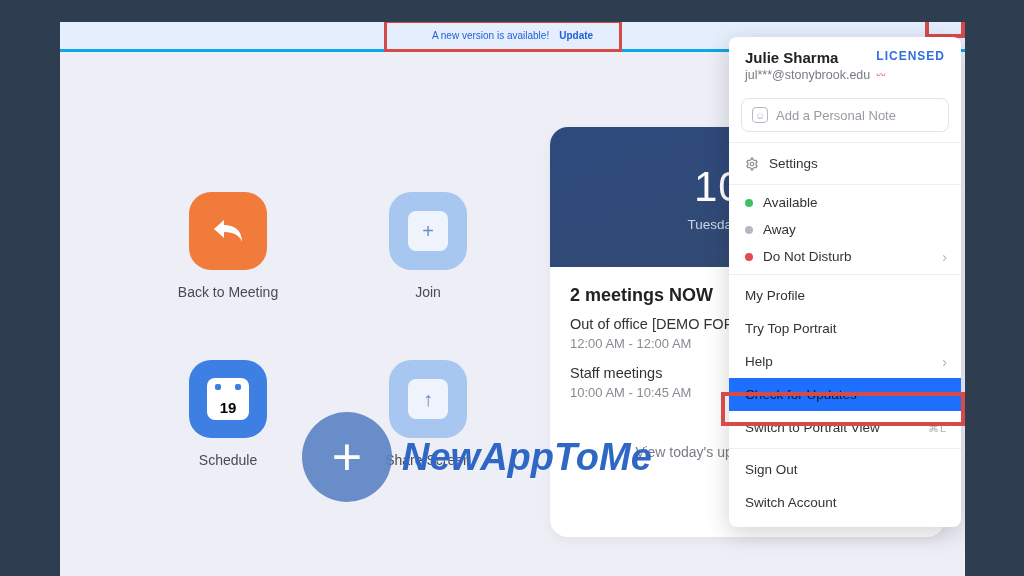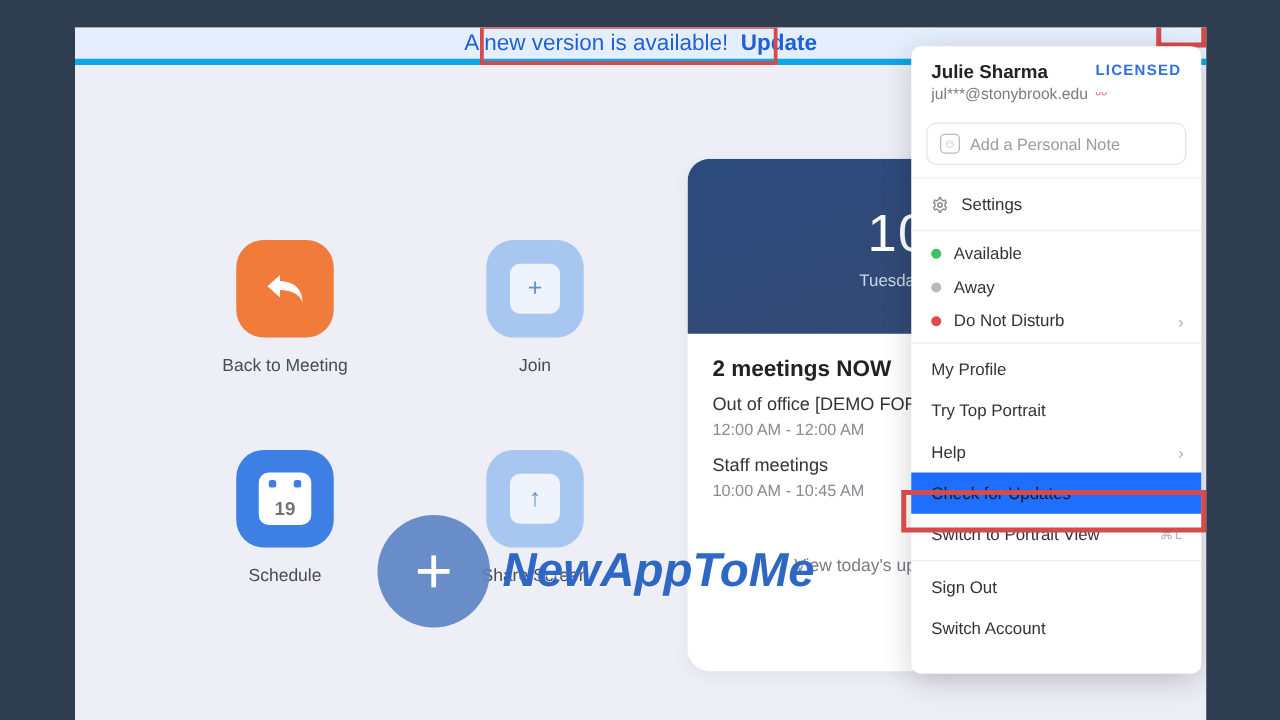--- a/index.html
+++ b/index.html
@@ -17,26 +17,26 @@
     width: 905px;
     height: 554px;
     background: #eeeef7;
     overflow: hidden;
   }
   .update-bar {
     position: absolute;
     top: 0; left: 0; right: 0;
     height: 30px;
     background: #e5eefc;
-    border-bottom: 5px solid #0ea5e9;
+    border-bottom: 3px solid #0ea5e9;
     display: flex;
     align-items: center;
     justify-content: center;
     gap: 10px;
-    font-size: 18px;
+    font-size: 10px;
   }
   .update-text { color: #1e61d6; }
   .update-link { color: #1e61d6; font-weight: 600; }
   .update-highlight {
     position: absolute;
     border: 3px solid #d44b49;
     pointer-events: none;
   }
   .hb1 { left: 324px; top: -2px; width: 238px; height: 32px; }
 
@@ -64,21 +64,21 @@
   .tile-inner-square {
     width:40px; height:40px; background:#eef3fc; border-radius:8px;
     display:flex; align-items:center; justify-content:center;
     font-size:20px; color:#6a8fc7; font-weight:400;
   }
   .caption { font-size: 14px; color:#4a4a55; }
 
   .cal-tile {
     width:42px; height:42px; background:#fff; border-radius:8px;
     position:relative; display:flex; align-items:flex-end; justify-content:center;
-    color:#737373; font-weight:600; font-size:15px; padding-bottom:4px;
+    color:#000000; font-weight:600; font-size:15px; padding-bottom:4px;
   }
   .cal-tile::before {
     content:""; position:absolute; top:6px; left:8px; width:6px; height:6px; background:#3d7fe3; border-radius:2px;
   }
   .cal-tile::after {
     content:""; position:absolute; top:6px; right:8px; width:6px; height:6px; background:#3d7fe3; border-radius:2px;
   }
 
   .time-card {
     position: absolute;
@@ -113,21 +113,21 @@
 
   
   .profile-panel {
     position:absolute;
     right: 4px;
     top: 15px;
     width: 232px;
     background:#fff;
     border-radius:8px;
     box-shadow: 0 6px 24px rgba(0,0,0,0.18);
-    padding-bottom:20px;
+    padding-bottom:8px;
     z-index:20;
   }
   .pp-row { padding: 9px 16px; font-size:13.5px; color:#333; display:flex; align-items:center; gap:10px; position:relative;}
   .pp-row.sm { padding-top:6px; padding-bottom:6px; }
   .pp-header { display:flex; justify-content:space-between; align-items:flex-start; padding:12px 16px 2px 16px;}
   .pp-name { font-weight:700; font-size:15px; color:#222;}
   .pp-lic { font-size:12px; color:#2f6fe0; letter-spacing:1px; font-weight:700;}
   .pp-email { padding:0 16px 10px 16px; font-size:12.5px; color:#7a7a85; display:flex; align-items:flex-start; gap:6px;}
   .pp-note {
     margin:6px 12px 10px 12px;

